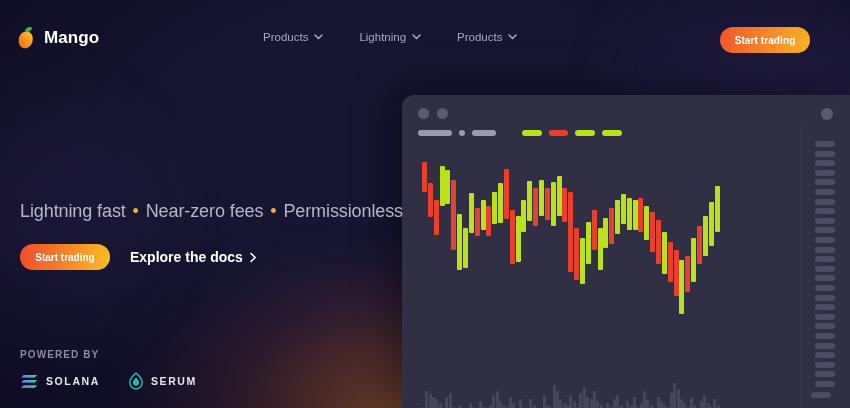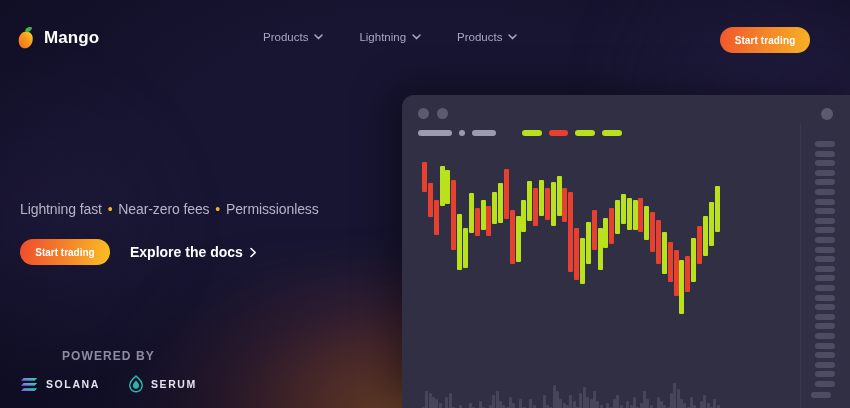--- a/index.html
+++ b/index.html
@@ -103,21 +103,21 @@
     color: #ffffff;
     font-size: 31px;
     font-weight: 700;
     letter-spacing: -0.5px;
     line-height: 1.08;
     white-space: nowrap;
   }
   .subline {
     margin-top: 9px;
     color: #b7b4c8;
-    font-size: 14px;
+    font-size: 18px;
     font-weight: 400;
     letter-spacing: -0.1px;
     white-space: nowrap;
   }
   .dot-sep { color: #f4b223; padding: 0 2px; }
   .hero-actions {
     margin-top: 22px;
     display: flex; align-items: center; gap: 20px;
   }
   .cta-main {
@@ -135,24 +135,23 @@
     cursor: pointer;
     text-decoration: none;
   }
 
   
   .powered {
     position: absolute; left: 20px; top: 349px; z-index: 20;
   }
   .powered-label {
     color: #8d8aa2;
-    font-size: 12px;
+    font-size: 10px;
     font-weight: 700;
     letter-spacing: 1.1px;
-    text-align: center;
   }
   .partner-row {
     margin-top: 12px;
     display: flex; align-items: center; gap: 28px;
   }
   .partner { display: flex; align-items: center; gap: 7px; }
   .partner-name {
     color: #e6e4ef;
     font-size: 10.5px;
     font-weight: 700;

